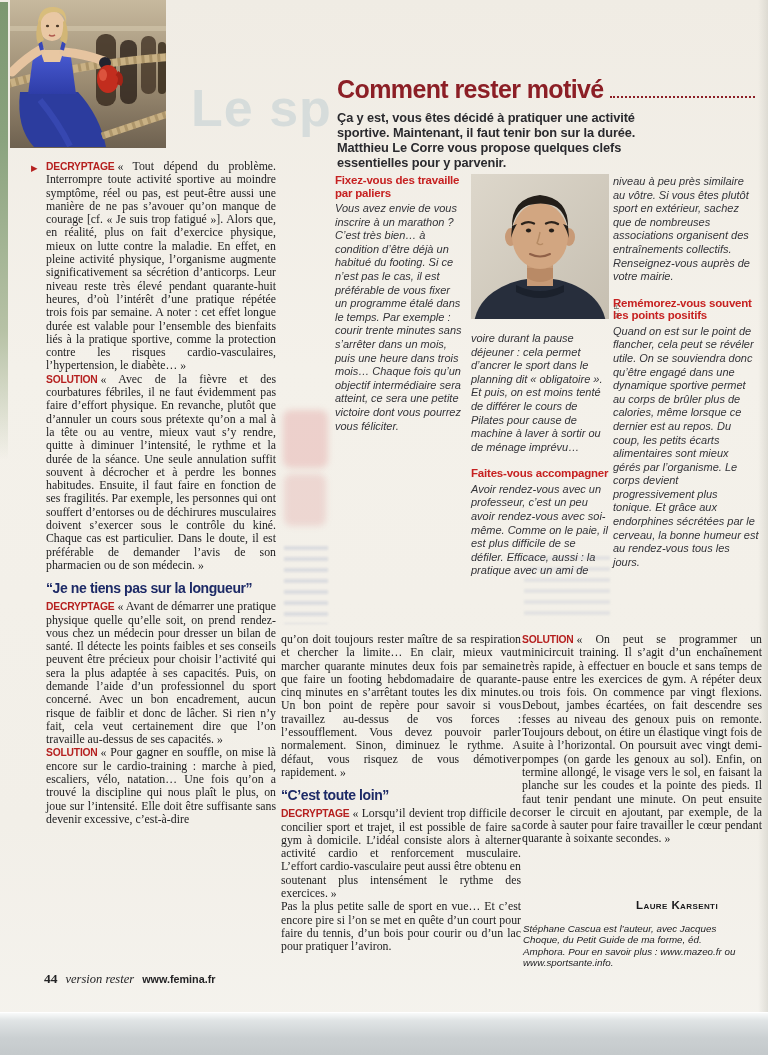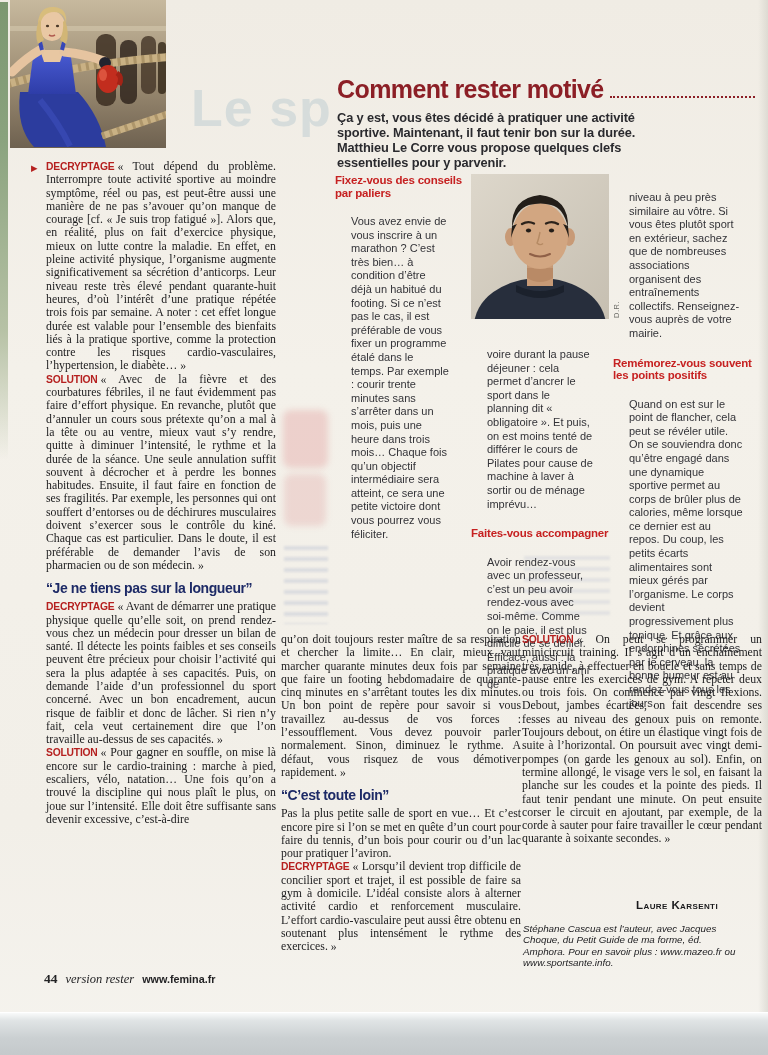--- a/index.html
+++ b/index.html
@@ -44,21 +44,21 @@
   .lbl{font-family:"Liberation Sans",sans-serif;font-weight:bold;font-size:10.3px;
     color:#b5201f;letter-spacing:-.2px;margin-right:3px;}
   .sec-h{font-family:"Liberation Sans",sans-serif;font-weight:bold;font-size:14px;
     line-height:15px;letter-spacing:-.4px;color:#1d2a66;margin:9px 0 4px;}
   .col-left{left:46px;top:160px;width:230px;}
   .arrow{position:absolute;left:-15px;top:2px;font-size:8.5px;color:#b5201f;font-family:"Liberation Sans",sans-serif;}
   .col-mid{left:281px;top:633px;width:240px;}
   .col-right{left:522px;top:633px;width:240px;}
   
   .tip-col{position:absolute;font-size:11px;line-height:13.6px;color:#333338;}
-  .tip-col p{margin:16px;}
+  .tip-col p{margin:0;font-style:italic;}
   .tip-h{font-weight:bold;font-size:11.5px;line-height:12.5px;color:#c62121;
     letter-spacing:-.2px;margin:0 0 3px;}
   .tip-gap{margin-top:13px;}
   .tip-a{left:335px;top:174px;width:130px;}
   .tip-b{left:471px;top:332px;width:138px;}
   .tip-c{left:613px;top:175px;width:146px;}
   
   .author{position:absolute;left:522px;top:899px;width:196px;text-align:right;
     font-weight:bold;font-size:11.5px;letter-spacing:.4px;color:#1a1a1c;font-variant:small-caps;}
   .credit{position:absolute;left:523px;top:923px;width:218px;font-style:italic;
@@ -136,21 +136,21 @@
   <div class="serif-col col-left">
     <span class="arrow">▶</span>
     <p><span class="lbl">DECRYPTAGE</span><span>« Tout dépend du problème. Interrompre toute activité sportive au moindre symptôme, réel ou pas, est peut-être aussi une manière de ne pas s’avouer qu’on manque de courage [cf. « Je suis trop fatigué »]. Alors que, en réalité, plus on fait d’exercice physique, mieux on lutte contre la maladie. En effet, en pleine activité physique, l’organisme augmente significativement sa sécrétion d’anticorps. Leur niveau reste très élevé pendant quarante-huit heures, d’où l’intérêt d’une pratique répétée trois fois par semaine. A noter : cet effet longue durée est valable pour l’ensemble des bienfaits liés à la pratique sportive, comme la protection contre les risques cardio-vasculaires, l’hypertension, le diabète… »</span></p>
     <p><span class="lbl">SOLUTION</span><span>« Avec de la fièvre et des courbatures fébriles, il ne faut évidemment pas faire d’effort physique. En revanche, plutôt que d’annuler un cours sous prétexte qu’on a mal à la tête ou au ventre, mieux vaut s’y rendre, quitte à diminuer l’intensité, le rythme et la durée de la séance. Une seule annulation suffit souvent à décrocher et à perdre les bonnes habitudes. Ensuite, il faut faire en fonction de ses fragilités. Par exemple, les personnes qui ont souffert d’entorses ou de déchirures musculaires doivent s’exercer sous le contrôle du kiné. Chaque cas est particulier. Dans le doute, il est préférable de demander l’avis de son pharmacien ou de son médecin. »</span></p>
     <h2 class="sec-h">“Je ne tiens pas sur la longueur”</h2>
     <p><span class="lbl">DECRYPTAGE</span><span>« Avant de démarrer une pratique physique quelle qu’elle soit, on prend rendez-vous chez un médecin pour dresser un bilan de santé. Il détecte les points faibles et ses conseils peuvent être précieux pour choisir l’activité qui sera la plus adaptée à ses capacités. Puis, on demande l’aide d’un professionnel du sport concerné. Avec un bon encadrement, aucun risque de faiblir et donc de lâcher. Si rien n’y fait, cela veut certainement dire que l’on travaille au-dessus de ses capacités. »</span></p>
     <p><span class="lbl">SOLUTION</span><span>« Pour gagner en souffle, on mise là encore sur le cardio-training : marche à pied, escaliers, vélo, natation… Une fois qu’on a trouvé la discipline qui nous plaît le plus, on joue sur l’intensité. Elle doit être suffisante sans devenir excessive, c’est-à-dire</span></p>
   </div>
 
   <div class="tip-col tip-a">
-    <h3 class="tip-h">Fixez-vous des conseils par paliers</h3>
+    <h3 class="tip-h">Fixez-vous des travaille par paliers</h3>
     <p>Vous avez envie de vous inscrire à un marathon ? C’est très bien… à condition d’être déjà un habitué du footing. Si ce n’est pas le cas, il est préférable de vous fixer un programme étalé dans le temps. Par exemple : courir trente minutes sans s’arrêter dans un mois, puis une heure dans trois mois… Chaque fois qu’un objectif intermédiaire sera atteint, ce sera une petite victoire dont vous pourrez vous féliciter.</p>
   </div>
 
   <div class="portrait">
     <svg viewBox="0 0 138 145" xmlns="http://www.w3.org/2000/svg">
       <defs>
         <linearGradient id="mbg" x1="0" y1="0" x2="1" y2="1">
           <stop offset="0" stop-color="#ddd7cb"></stop>
             <stop offset="1" stop-color="#c6bfb1"></stop>
         </linearGradient>
@@ -184,22 +184,22 @@
 
   <div class="tip-col tip-c">
     <p>niveau à peu près similaire au vôtre. Si vous êtes plutôt sport en extérieur, sachez que de nombreuses associations organisent des entraînements collectifs. Renseignez-vous auprès de votre mairie.</p>
     <h3 class="tip-h tip-gap">Remémorez-vous souvent les points positifs</h3>
     <p>Quand on est sur le point de flancher, cela peut se révéler utile. On se souviendra donc qu’être engagé dans une dynamique sportive permet au corps de brûler plus de calories, même lorsque ce dernier est au repos. Du coup, les petits écarts alimentaires sont mieux gérés par l’organisme. Le corps devient progressivement plus tonique. Et grâce aux endorphines sécrétées par le cerveau, la bonne humeur est au rendez-vous tous les jours.</p>
   </div>
 
   <div class="serif-col col-mid">
     <p>qu’on doit toujours rester maître de sa respiration et chercher la limite… En clair, mieux vaut marcher quarante minutes deux fois par semaine que faire un footing hebdomadaire de quarante-cinq minutes en s’arrêtant toutes les dix minutes. Un bon point de repère pour savoir si vous travaillez au-dessus de vos forces : l’essoufflement. Vous devez pouvoir parler normalement. Sinon, diminuez le rythme. A défaut, vous risquez de vous démotiver rapidement. »</p>
     <h2 class="sec-h">“C’est toute loin”</h2>
+    <p><span class="lbl">DECRYPTAGE</span><span>« Lorsqu’il devient trop difficile de concilier sport et trajet, il est possible de faire sa gym à domicile. L’idéal consiste alors à alterner activité cardio et renforcement musculaire. L’effort cardio-vasculaire peut aussi être obtenu en soutenant plus intensément le rythme des exercices. »</span></p>
     <p>Pas la plus petite salle de sport en vue… Et c’est encore pire si l’on se met en quête d’un court pour faire du tennis, d’un bois pour courir ou d’un lac pour pratiquer l’aviron.</p>
-    <p><span class="lbl">DECRYPTAGE</span><span>« Lorsqu’il devient trop difficile de concilier sport et trajet, il est possible de faire sa gym à domicile. L’idéal consiste alors à alterner activité cardio et renforcement musculaire. L’effort cardio-vasculaire peut aussi être obtenu en soutenant plus intensément le rythme des exercices. »</span></p>
   </div>
 
   <div class="serif-col col-right">
     <p><span class="lbl">SOLUTION</span><span>« On peut se programmer un minicircuit training. Il s’agit d’un enchaînement très rapide, à effectuer en boucle et sans temps de pause entre les exercices de gym. A répéter deux ou trois fois. On commence par vingt flexions. Debout, jambes écartées, on fait descendre ses fesses au niveau des genoux puis on remonte. Toujours debout, on étire un élastique vingt fois de suite à l’horizontal. On poursuit avec vingt demi-pompes (on garde les genoux au sol). Enfin, on termine allongé, le visage vers le sol, en faisant la planche sur les coudes et la pointe des pieds. Il faut tenir pendant une minute. On peut ensuite corser le circuit en ajoutant, par exemple, de la corde à sauter pour faire travailler le cœur pendant quarante à soixante secondes. »</span></p>
   </div>
   <div class="author">Laure Karsenti</div>
   <div class="credit">Stéphane Cascua est l’auteur, avec Jacques Choque, du Petit Guide de ma forme, éd. Amphora. Pour en savoir plus : www.mazeo.fr ou www.sportsante.info.</div>
 
   <div class="footer">
     <span class="pg-num">44</span>

